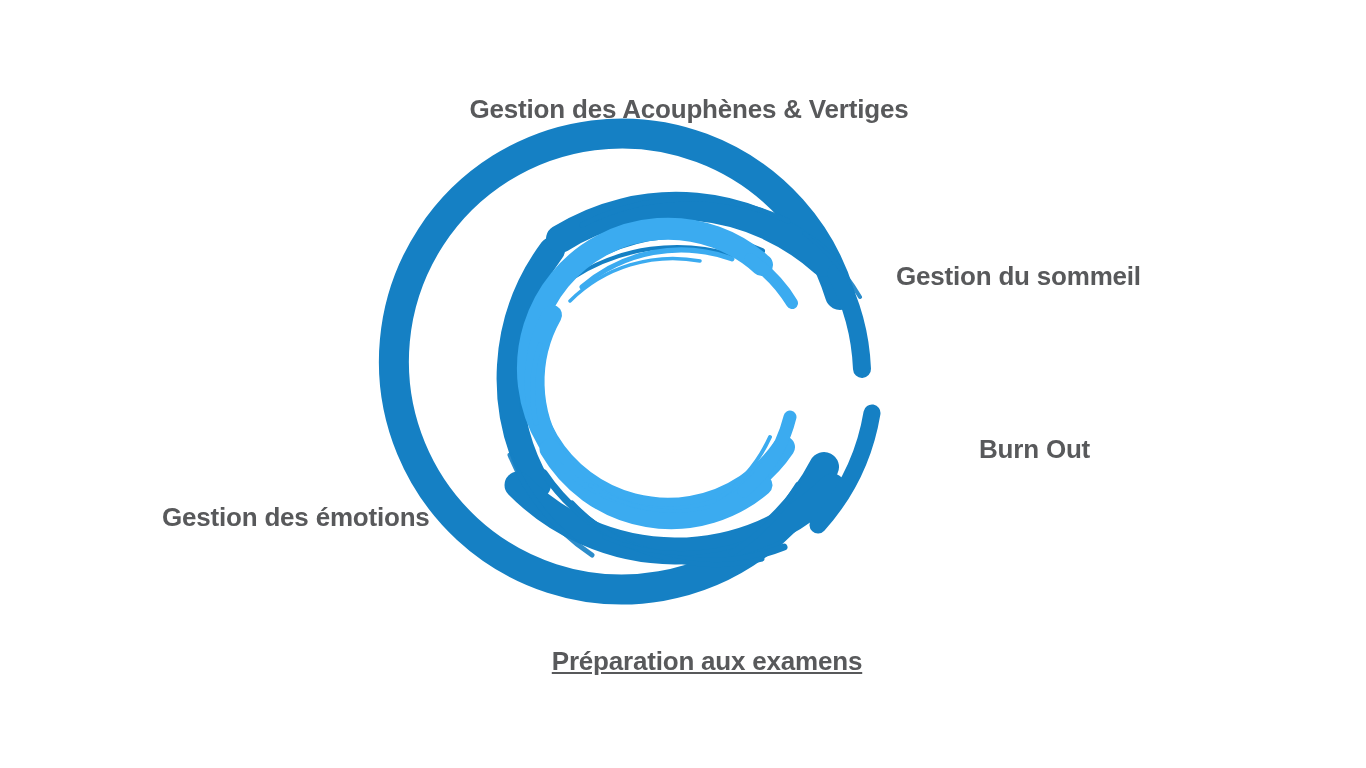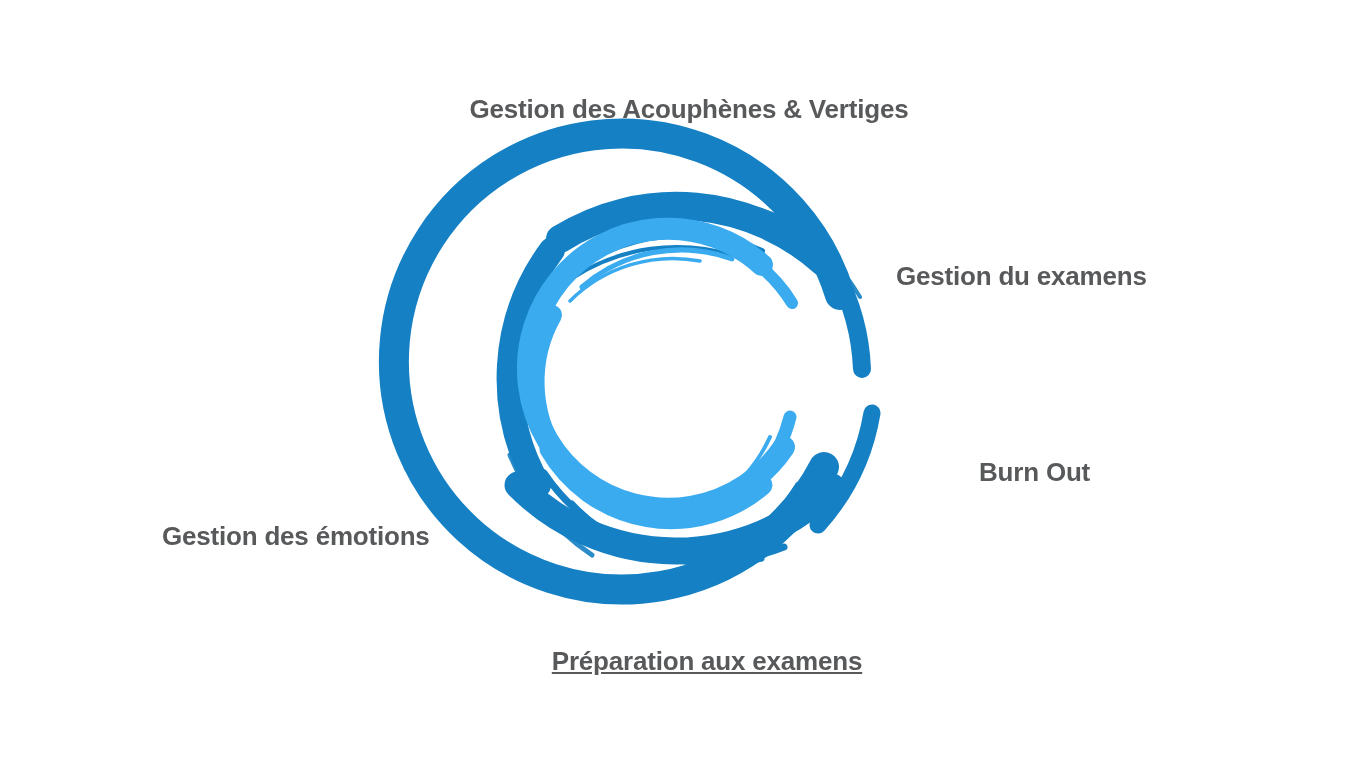--- a/index.html
+++ b/index.html
@@ -57,35 +57,34 @@
     right: 0;
     top: 94px;
     text-align: center;
   }
   #label-sommeil {
     left: 896px;
     top: 261px;
   }
   #label-burnout {
     left: 979px;
-    top: 457px;
+    top: 434px;
   }
   #label-examens {
     left: 0;
     right: 0;
     top: 646px;
     text-align: center;
     padding-left: 36px;
     box-sizing: border-box;
     text-decoration: underline;
   }
   #label-emotions {
     left: 162px;
     top: 502px;
-    margin-top: 19px;
   }
   #label-confiance {
     left: 178px;
     top: 263px;
   }
 </style>
 </head>
 <body>
 
 <div id="diagram-stage">
@@ -169,21 +168,21 @@
         <path d="M 158 330
                  A 148 148 0 0 0 276 352" stroke-width="3.5"></path>
         <path d="M 338 282
                  A 152 152 0 0 1 286 344" stroke-width="4"></path>
       </g>
     </svg>
   </div>
 
   <div class="node-label" id="label-acouphenes">Gestion des Acouphènes &amp; Vertiges</div>
 
-  <div class="node-label" id="label-sommeil">Gestion du examens</div>
+  <div class="node-label" id="label-sommeil">Gestion du sommeil</div>
 
   <div class="node-label" id="label-burnout">Burn Out</div>
 
   <div class="node-label" id="label-examens">Préparation aux examens</div>
 
   <div class="node-label" id="label-emotions">Gestion des émotions</div>
 
 
 </div>
 

